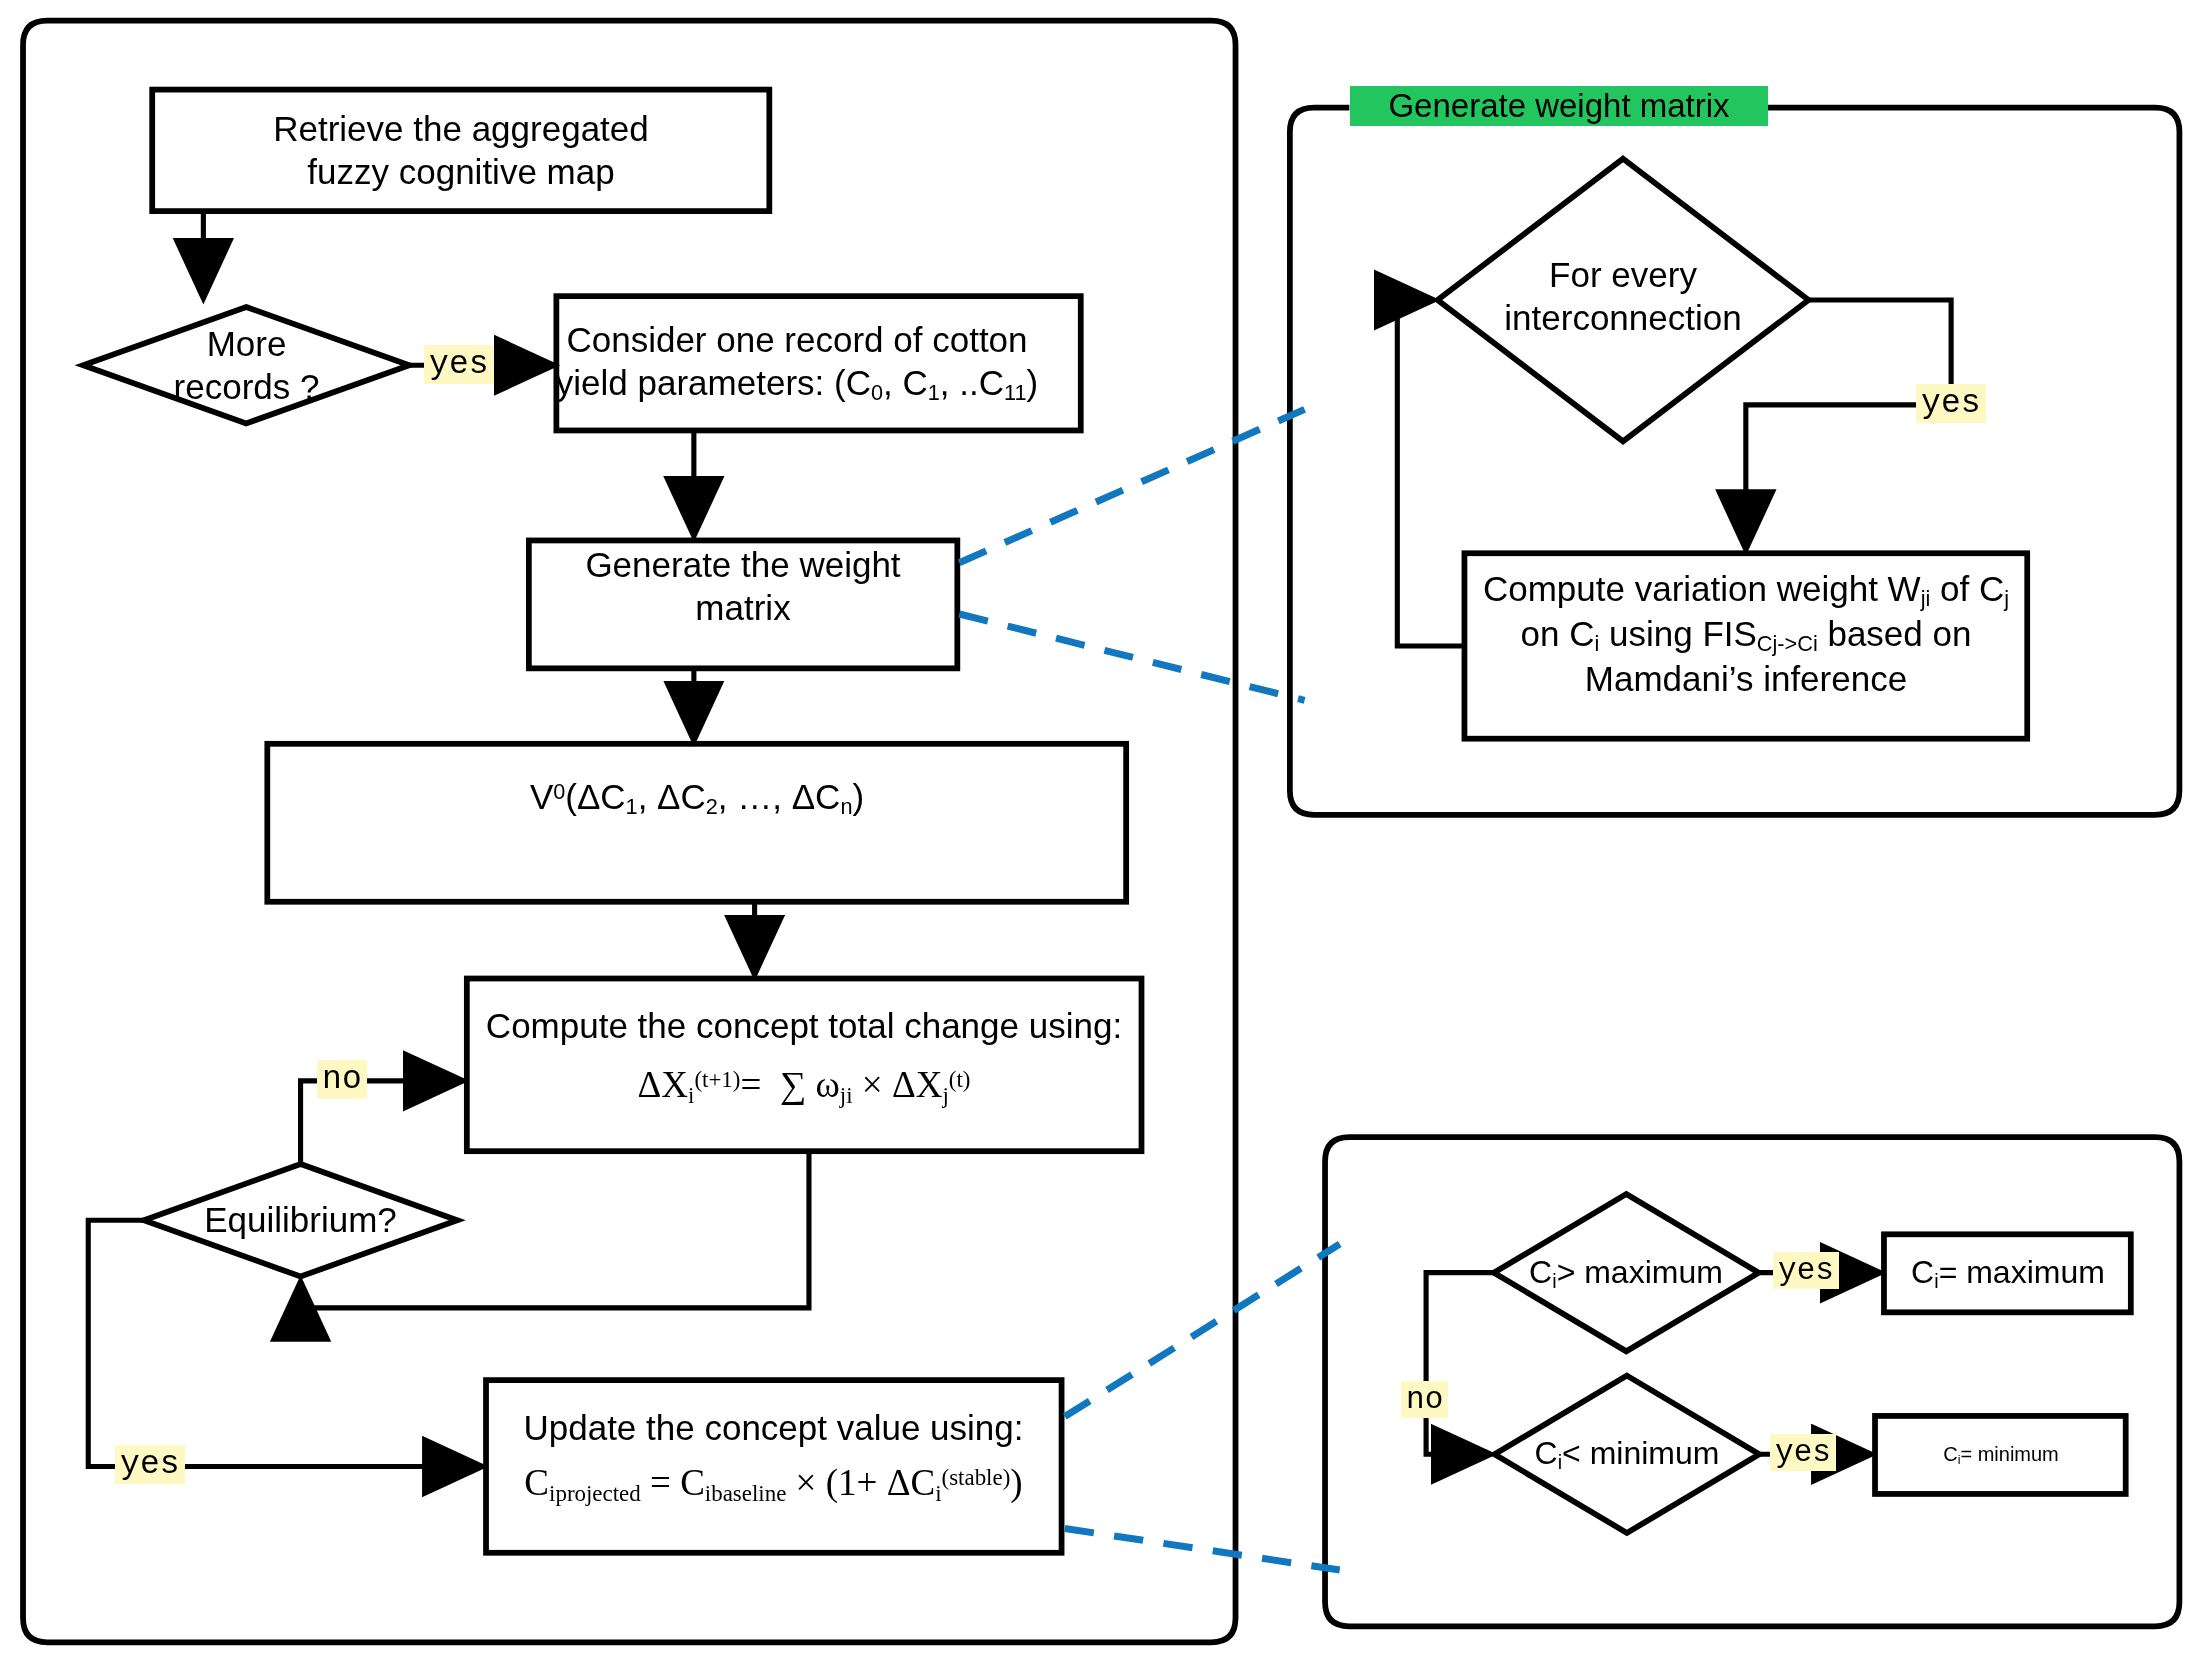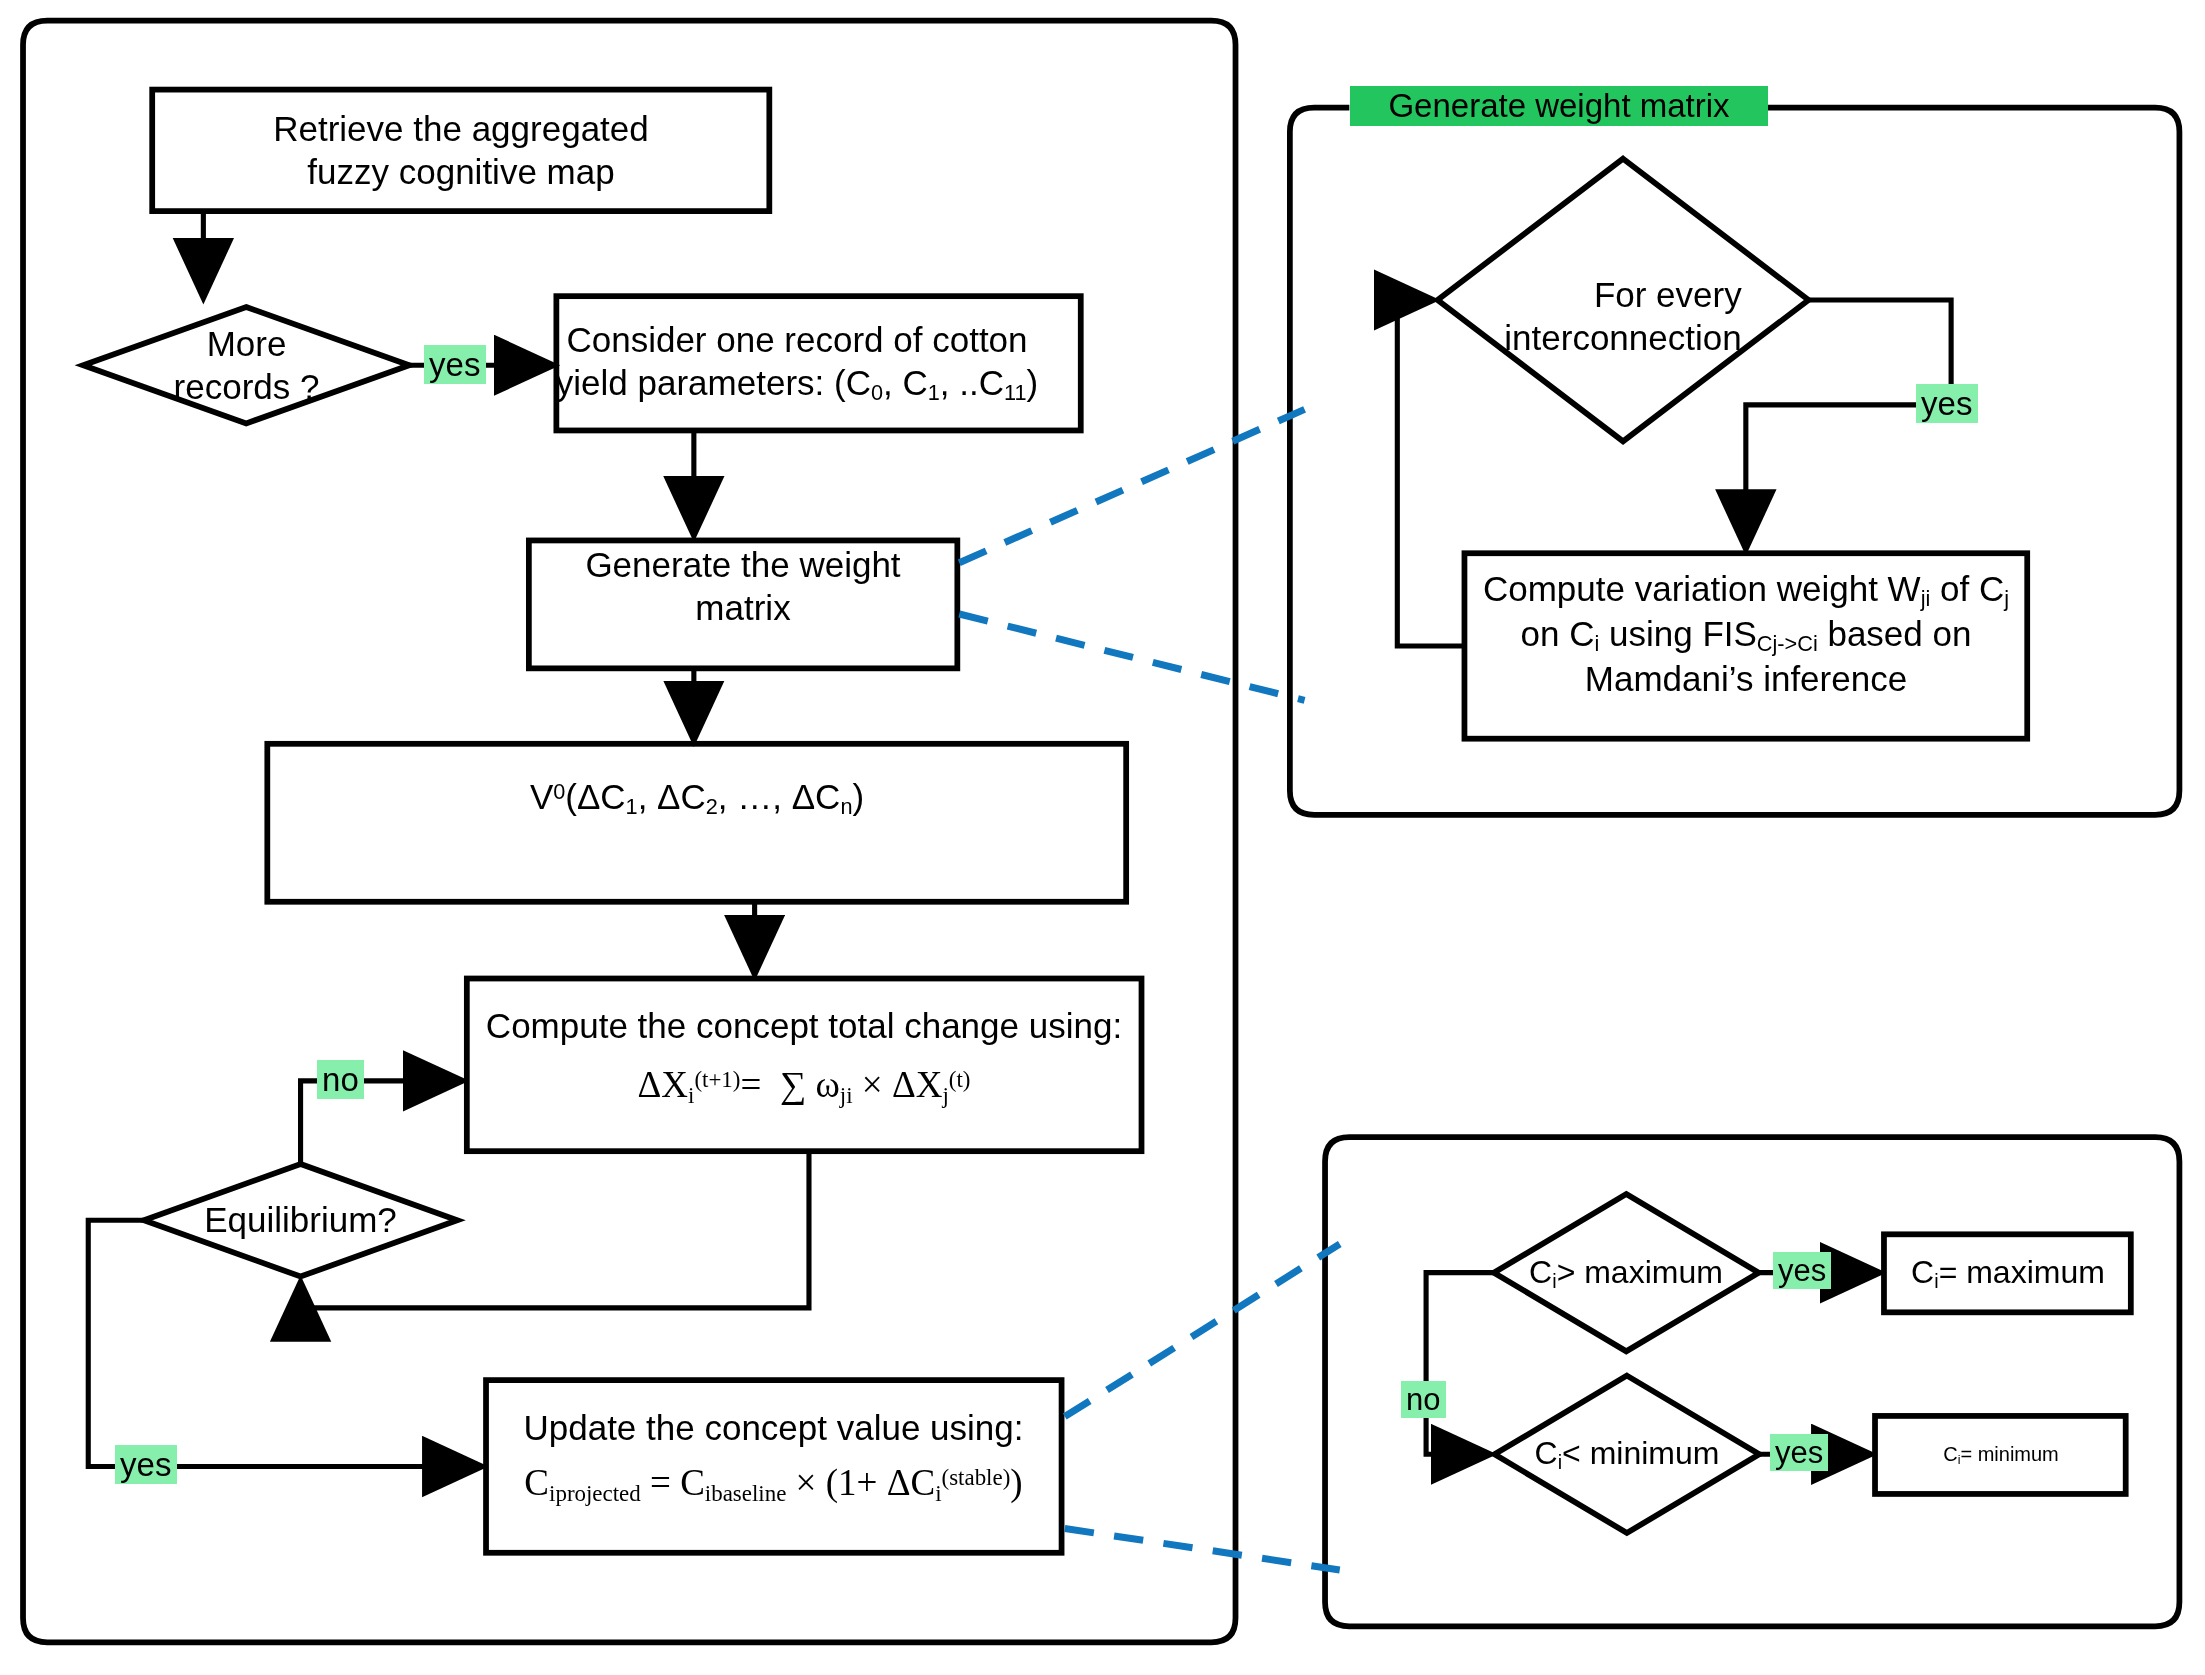--- a/index.html
+++ b/index.html
@@ -23,23 +23,24 @@
     color:#000000;
     text-align:center;
     line-height:1.22;
     white-space:normal;
     user-select:none;
   }
   .node-text{font-size:35px;}
   .legend-title{font-size:33px;background:#22c55e;padding:0 9px;}
   .edge-label{
     font-size:33px;
-    background:#86efac;
+    background:#fef9c3;
     padding:2.6px 5.1px 3.8px 5.1px;
     line-height:1;
+    font-family:Liberation Mono, monospace;
   }
   .serif{font-family:"Liberation Serif", serif;}
   sub{font-size:0.62em;vertical-align:-0.25em;}
   sup{font-size:0.62em;vertical-align:0.45em;}
   .ctr{display:flex;align-items:center;justify-content:center;}
 </style>
 </head>
 <body>
 
 <div id="root">
@@ -147,21 +148,21 @@
 
   <div class="txt node-text" style="left:492px;top:1407px;width:563px;">
     <div><span>Update the concept value using:</span></div>
     <div class="serif" style="margin-top:10.2px;font-size:37px;">
       <span>C</span><sub>iprojected</sub>&nbsp;<span>=</span>&nbsp;<span>C</span><sub>ibaseline</sub>&nbsp;<span>×</span>&nbsp;<span>(1+ ΔC</span><sub>i</sub><sup>(stable)</sup><span>)</span>
     </div>
   </div>
 
   <div class="txt legend-title" style="left:1350px;top:86px;width:400px;">Generate weight matrix</div>
 
-  <div class="txt node-text ctr" style="left:1471px;top:268px;width:304px;height:97px;text-align:right;">
+  <div class="txt node-text ctr" style="left:1471px;top:248px;width:304px;height:97px;">
     <span><span style="white-space:pre-line">For every
 interconnection</span></span>
   </div>
 
   <div class="txt edge-label" style="left:1916px;top:384px;">yes</div>
 
   <div class="txt node-text" style="left:1471px;top:568px;width:550px;">
     <div><span>Compute variation weight W</span><sub>ji</sub><span> of C</span><sub>j</sub></div>
     <div><span>on C</span><sub>i</sub><span> using FIS</span><sub>Cj-&gt;Ci</sub><span> based on</span></div>
     <div><span>Mamdani’s inference</span></div>

